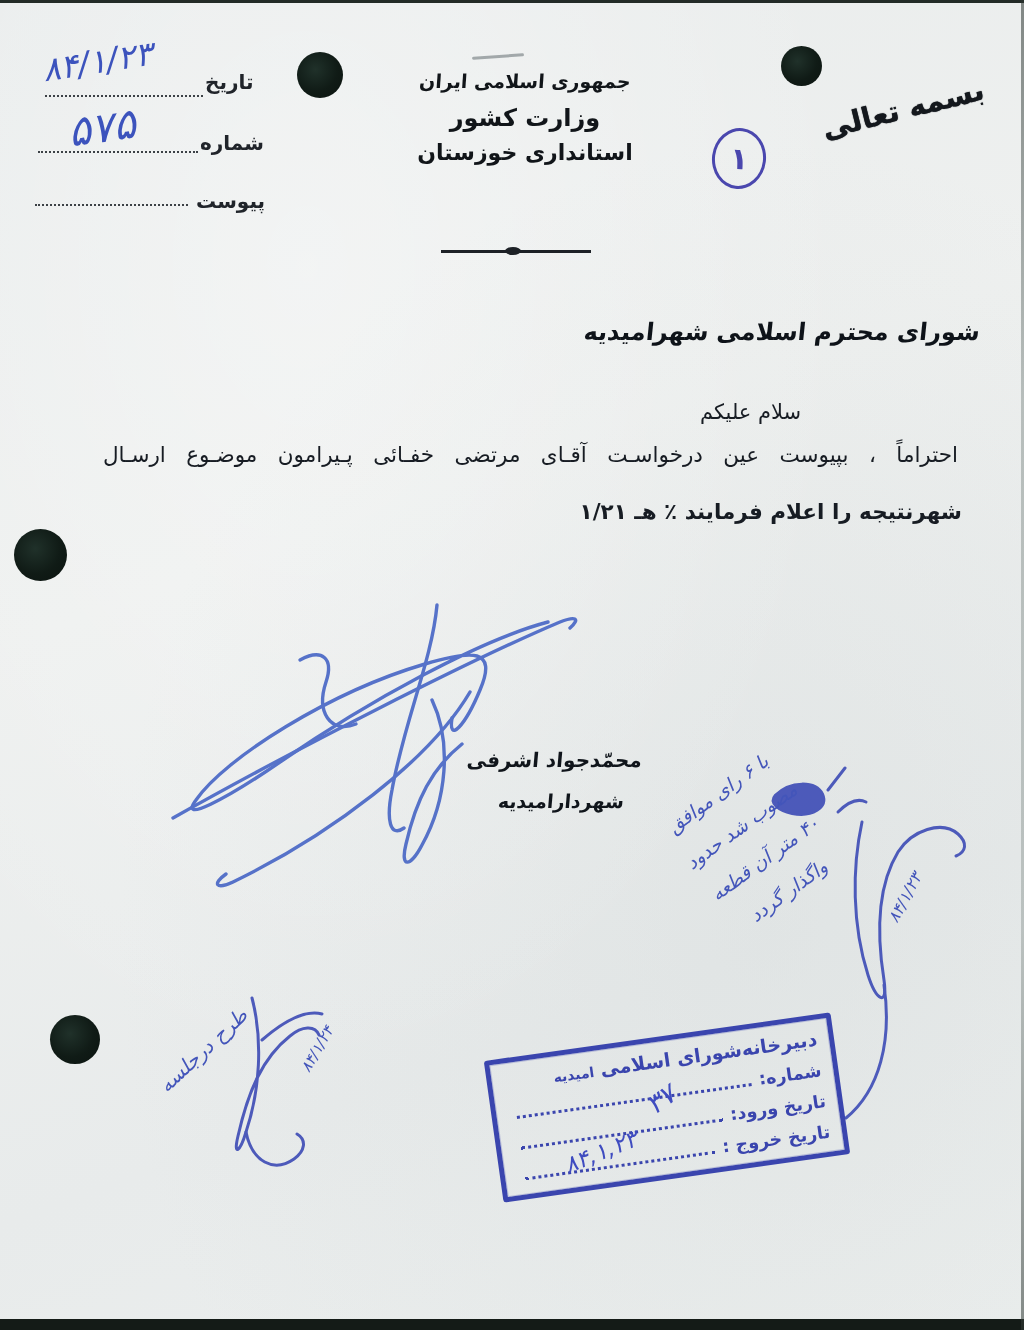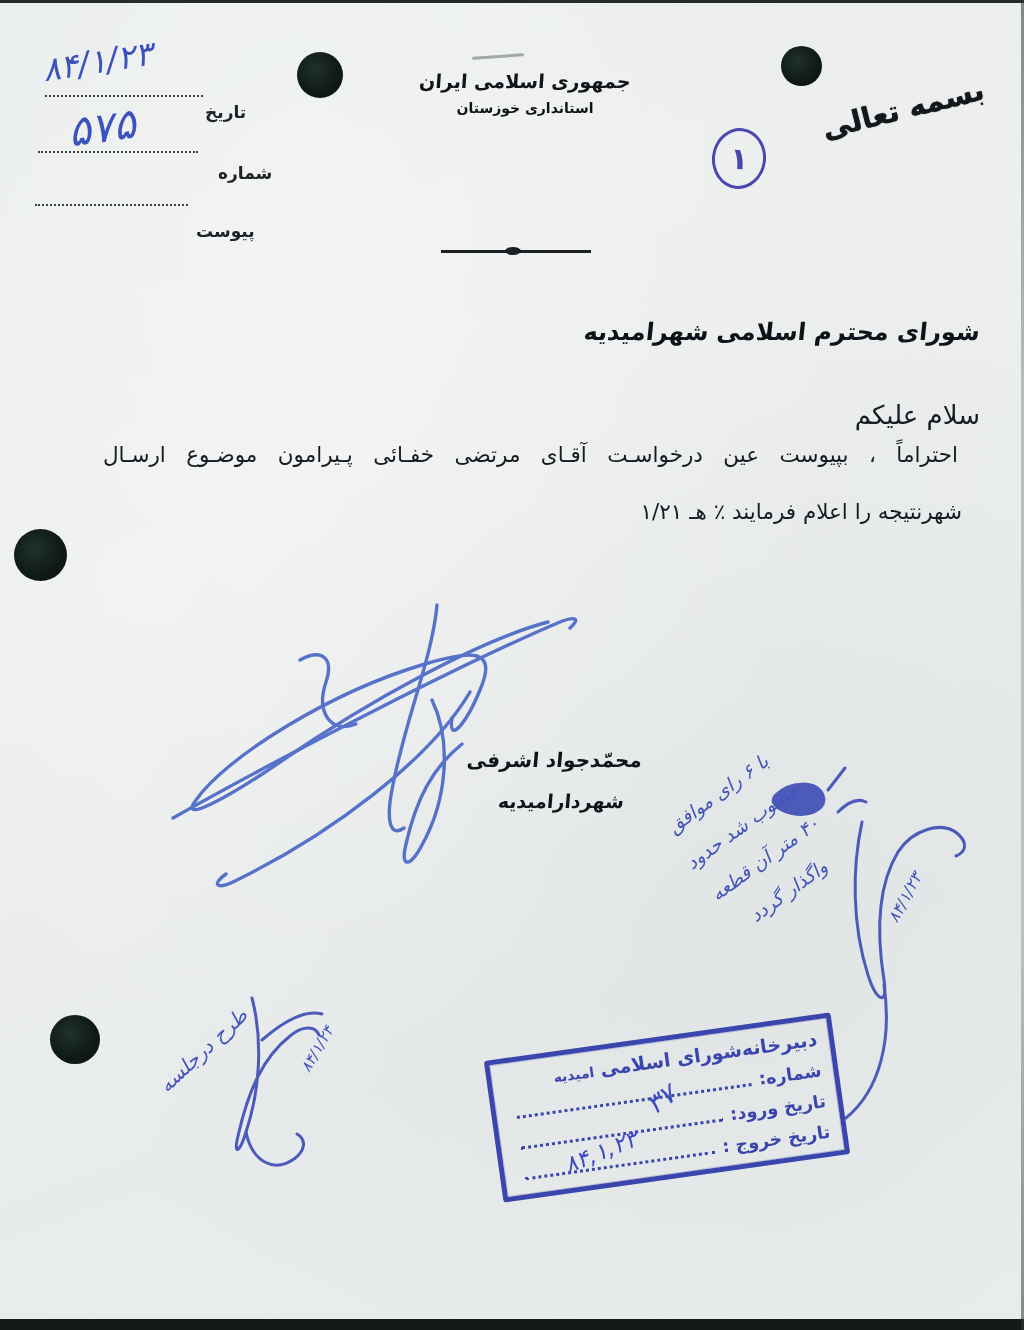--- a/index.html
+++ b/index.html
@@ -17,55 +17,55 @@
   .edge-bottom{left:0;top:1319px;width:1024px;height:11px;background:#141b17;}
   .edge-right{right:0;top:0;width:3px;height:1330px;background:linear-gradient(#2a332f,#8d9794 30%,#9aa3a0 70%,#303935);opacity:.55;}
   
   .hole{border-radius:50%;background:radial-gradient(circle at 40% 38%,#20312a 0%,#101b16 55%,#0b130f 100%);}
   .hole-a{left:297px;top:52px;width:46px;height:46px;}
   .hole-b{left:781px;top:46px;width:41px;height:40px;}
   .hole-c{left:14px;top:529px;width:53px;height:52px;}
   .hole-d{left:50px;top:1015px;width:50px;height:49px;}
   .smudge{left:472px;top:55px;width:52px;height:3px;background:#8f9698;transform:rotate(-4deg);border-radius:2px;opacity:.8;}
   
-  .field-label{color:#20242a;font-weight:700;font-size:17px;direction:rtl;margin-top:32px;}
+  .field-label{color:#20242a;font-weight:700;font-size:20px;direction:rtl;}
   .lbl-date{left:205px;top:70px;}
-  .lbl-num{left:218px;top:131px;}
+  .lbl-num{left:200px;top:131px;}
   .lbl-att{left:196px;top:189px;}
   .dotline{border-bottom:2px dotted #3c4146;height:0;}
   .dl-date2{left:45px;top:95px;width:158px;}
   .dl-num{left:38px;top:151px;width:160px;}
   .dl-att{left:35px;top:204px;width:153px;}
   .hw{color:#3c53bd;font-family:"DejaVu Sans",sans-serif;}
   .hw-date{left:42px;top:42px;font-size:33px;transform:rotate(-9deg);letter-spacing:2px;font-style:italic;}
   .hw-num{left:68px;top:103px;font-size:42px;transform:rotate(-8deg);letter-spacing:4px;font-style:italic;}
   
   .letterhead{left:385px;top:70px;width:280px;text-align:center;direction:rtl;color:#111519;}
   .lh1{font-size:19px;font-weight:600;transform:skewX(-4deg);}
   .lh2{font-size:24px;font-weight:800;margin-top:12px;}
-  .lh3{font-size:14px;font-weight:800;margin-top:8px;}
+  .lh3{font-size:22px;font-weight:800;margin-top:8px;}
   .lh4{font-size:33px;font-weight:800;margin-top:7px;letter-spacing:1px;}
   .lh-rule{left:441px;top:250px;width:150px;height:3px;background:#1d2126;}
   .lh-rule-blob{left:505px;top:247px;width:16px;height:8px;background:#1d2126;border-radius:50%;}
   
   .besmele{left:818px;top:92px;width:170px;font-size:29px;font-weight:800;color:#14181d;
     transform:rotate(-14deg);direction:rtl;text-align:center;text-shadow:0 0 1px #14181d;}
   
   .circ{left:712px;top:128px;width:48px;height:55px;border:3px solid #4a47ae;border-radius:50%;
     transform:rotate(7deg);display:flex;align-items:center;justify-content:center;}
   .circ span{font-size:30px;color:#4a47ae;font-weight:600;transform:rotate(-4deg);}
   
   .recipient{left:520px;top:318px;width:460px;text-align:right;direction:rtl;font-size:24px;font-weight:800;
     color:#0e1319;transform:skewX(-6deg);letter-spacing:.5px;}
-  .salutation{left:700px;top:400px;width:280px;text-align:right;direction:rtl;font-size:26px;color:#171c23;}
+  .salutation{left:700px;top:400px;width:280px;text-align:left;direction:rtl;font-size:21px;color:#171c23;}
   .body-block{left:103px;top:440px;width:877px;direction:rtl;color:#171c23;font-size:21.5px;}
   .body-line{text-align:justify;text-align-last:justify;line-height:30px;}
   .bl1{padding-right:22px;}
   .bl2{margin-top:27px;}
-  .bl3{margin-top:27px;text-align:center;text-align-last:right;padding-right:18px;}
+  .bl3{margin-top:27px;text-align:center;text-align-last:right;padding-right:18px;font-weight:bold;}
   
   .sig-name{left:440px;top:748px;width:202px;text-align:right;direction:rtl;font-size:20px;font-weight:800;color:#10151b;transform:skewX(-5deg);}
   .sig-title{left:440px;top:790px;width:184px;text-align:right;direction:rtl;font-size:19px;font-weight:800;color:#10151b;transform:skewX(-5deg);}
   
   .ink{left:0;top:0;pointer-events:none;}
   
   .approval{left:588px;top:762px;width:330px;transform:rotate(-36deg);direction:rtl;text-align:center;
     color:#4355ba;font-size:19px;font-style:italic;line-height:40px;letter-spacing:1px;}
   .approval-date{left:878px;top:888px;transform:rotate(-62deg);font-size:16px;color:#4355ba;font-style:italic;letter-spacing:1px;}
   
@@ -102,20 +102,21 @@
 
 <div class="abs field-label lbl-num">شماره</div>
 <div class="abs dotline dl-num"></div>
 <div class="abs hw hw-num">۵۷۵</div>
 
 <div class="abs field-label lbl-att">پیوست</div>
 <div class="abs dotline dl-att"></div>
 
 <div class="abs letterhead">
   <div class="lh1">جمهوری اسلامی ایران</div>
+  <div class="lh2">وزارت کشور</div>
   <div class="lh3">استانداری خوزستان</div>
 </div>
 <div class="abs lh-rule"></div>
 <div class="abs lh-rule-blob"></div>
 
 <div class="abs besmele">بسمه تعالی</div>
 <div class="abs circ">
   <span>۱</span>
 </div>
 

